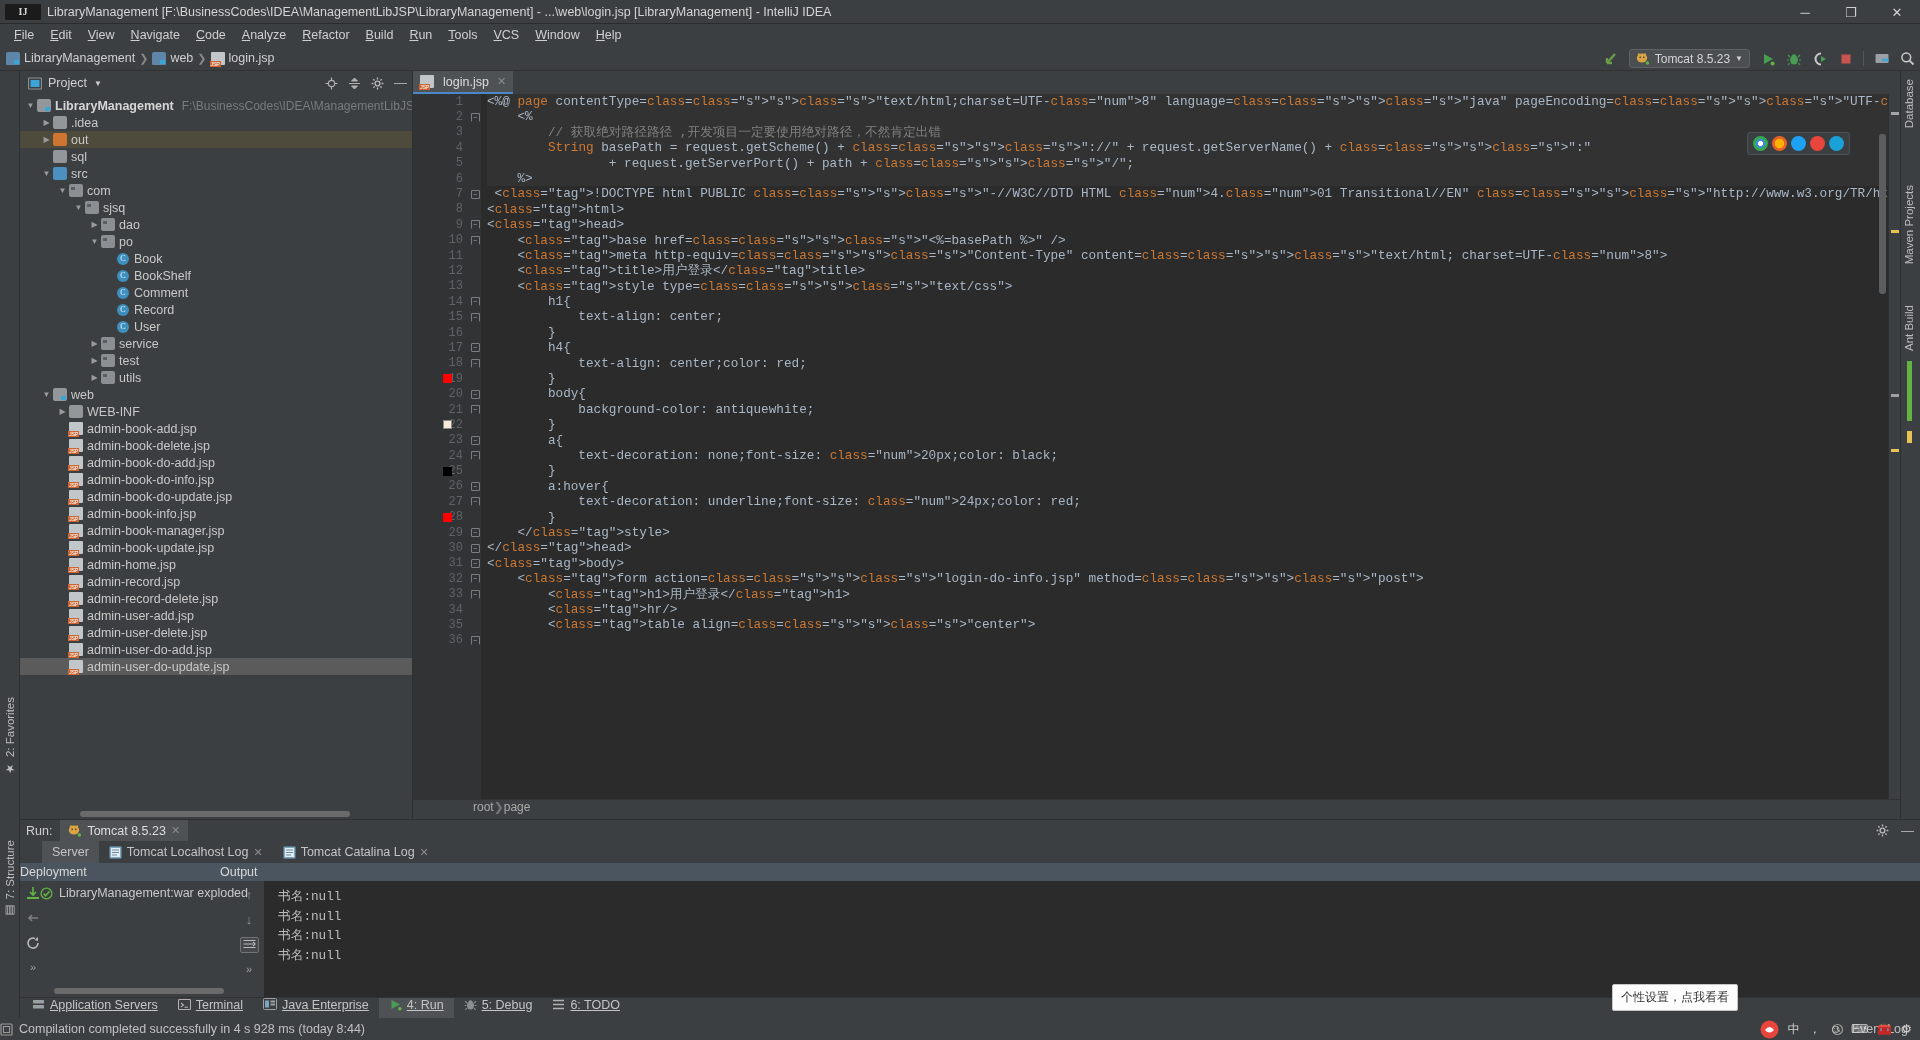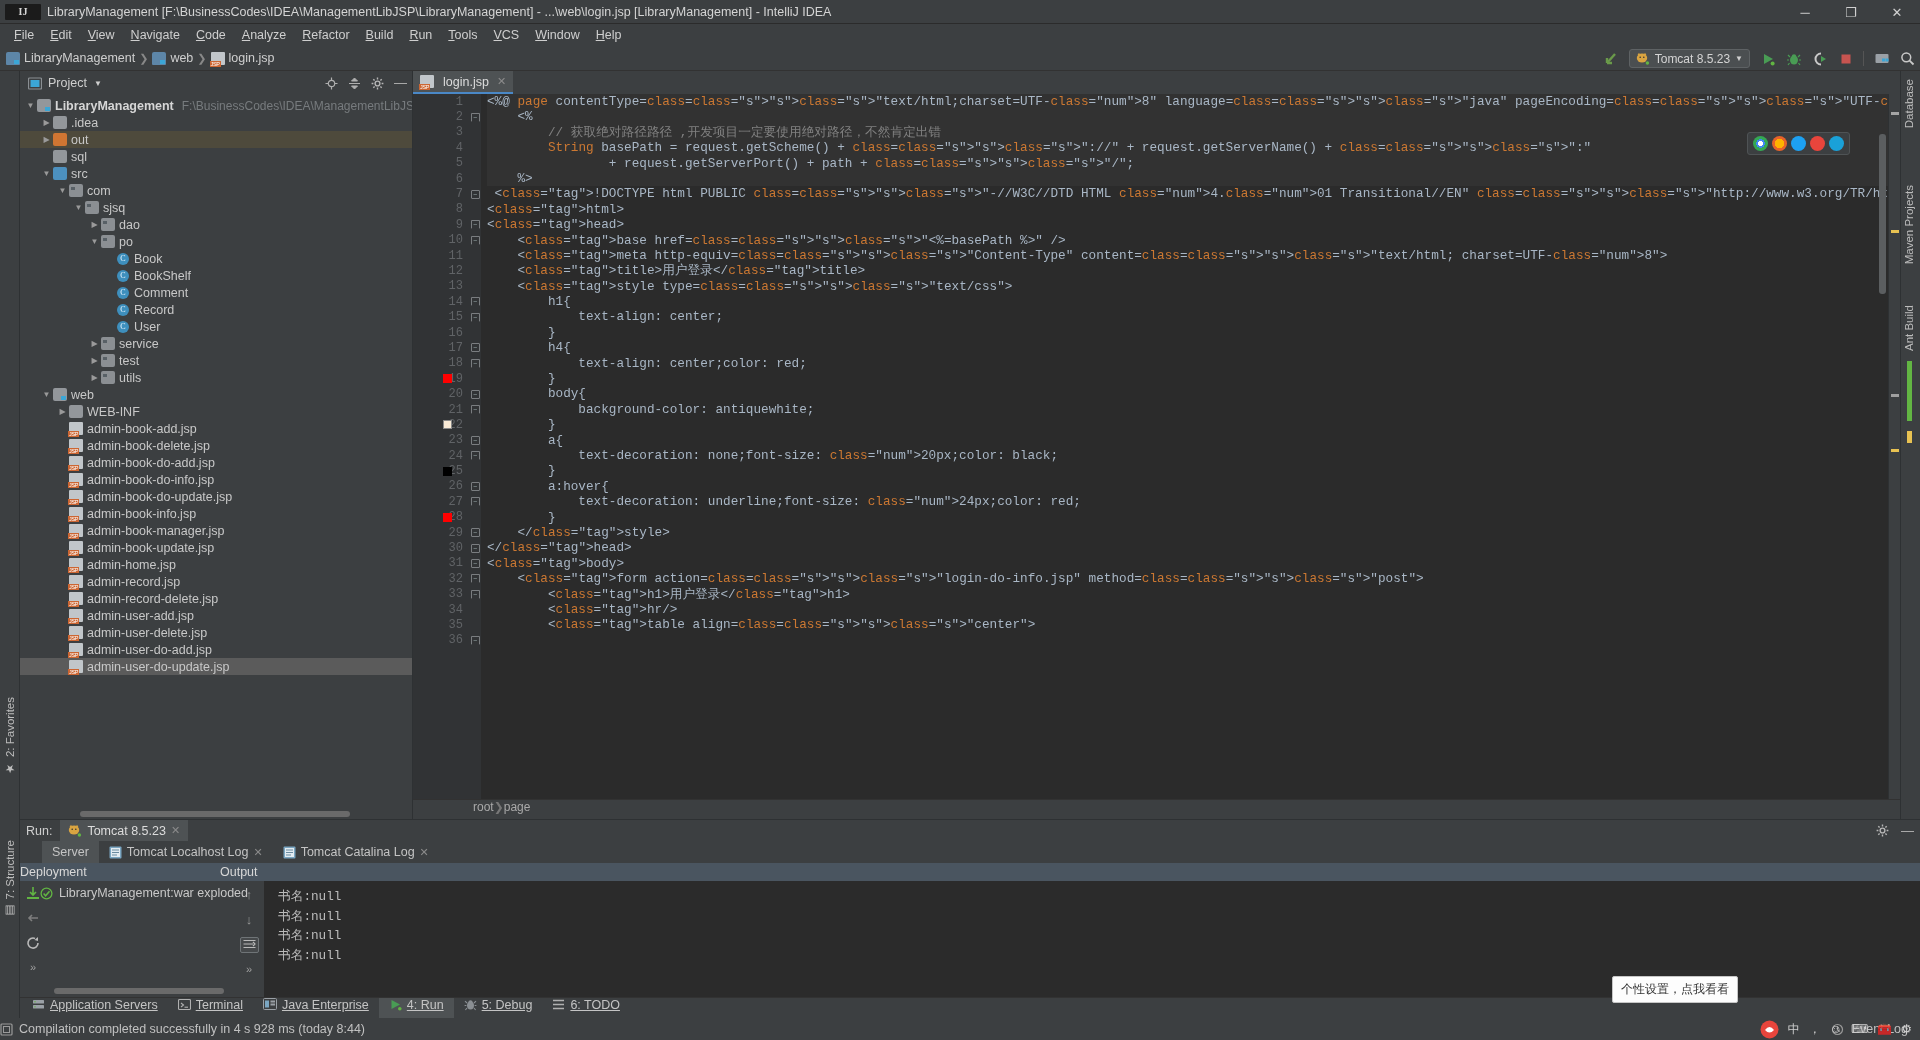--- a/index.html
+++ b/index.html
@@ -170,21 +170,21 @@
   .statusbar { height: 22px; background: #3c3f41; display: flex; align-items: center; font-size: 12.5px; color: #c0c0c0; flex: none; position: relative; }
   .status-right { position: absolute; right: 12px; display: flex; align-items: center; gap: 8px; }
 
   
   .farleft { width: 20px; background: #3c3f41; position: absolute; left: 0; top: 71px; bottom: 22px; border-right: 1px solid #2e3133; }
   .fl-tab { position: absolute; writing-mode: vertical-rl; transform: rotate(180deg); font-size: 11.5px;
             color: #bdbdbd; white-space: nowrap; display: flex; align-items: center; gap: 5px; }
 
   
   .ime-popup {
-    position: absolute; right: 182px; bottom: 37px; background: #fdfdfd; color: #333;
+    position: absolute; right: 182px; bottom: 29px; background: #fdfdfd; color: #333;
     border: 1px solid #c6c6c6; font-size: 12px; padding: 4px 8px; border-radius: 2px;
   }
   .tray { position: absolute; right: 0; bottom: 0; height: 22px; display: flex; align-items: center; gap: 9px; padding-right: 8px; }
   .tray-ico { font-size: 12px; color: #cfcfcf; }
   svg { display: block; }
 </style>
 </head>
 <body>
 
 <div class="app">

